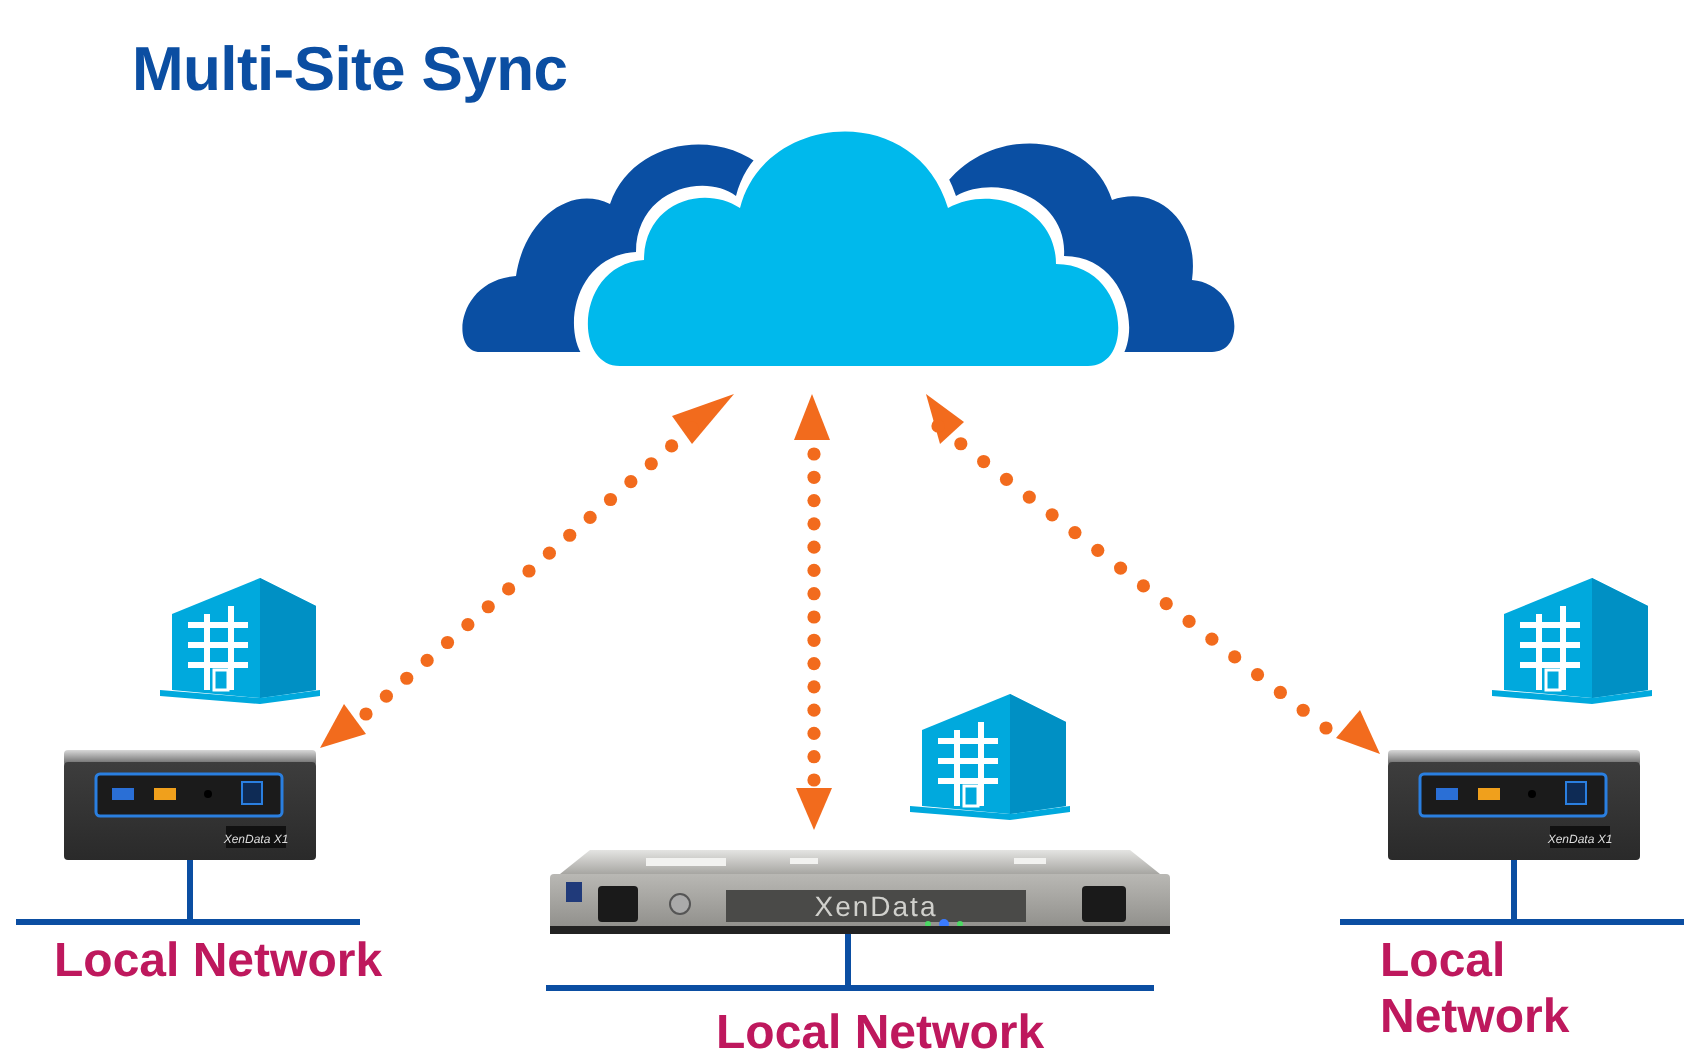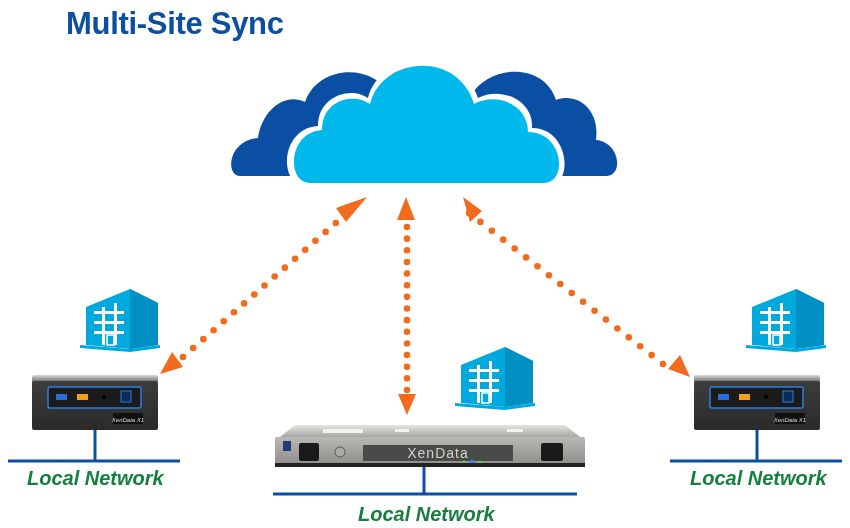--- a/index.html
+++ b/index.html
@@ -1,19 +1,19 @@
 <!DOCTYPE html>
 <html><head>
 <meta charset="utf-8">
 <style>
   html, body { margin:0; padding:0; background:#ffffff; }
   body { width:850px; height:528px; position:relative; overflow:hidden; font-family:"Liberation Sans", sans-serif; }
-  #title { position:absolute; left:66px; top:6px; font-size:31px; font-weight:bold; color:#0b4ea2; letter-spacing:-0.3px; }
+  #title { position:absolute; left:66px; top:17px; font-size:31px; font-weight:bold; color:#0b4ea2; letter-spacing:-0.3px; }
   #diagram { position:absolute; left:0; top:0; }
-  .net-label { position:absolute; font-size:20px; font-weight:bold; color:#15803d;font-style:italic; }
+  .net-label { position:absolute; font-size:24px; font-weight:bold; color:#be185d; }
   #label-left { left:27px; top:467px; }
   #label-center { left:358px; top:503px; }
   #label-right { left:690px; top:467px; }
 </style>
 </head>
 <body>
 
 <div id="title">Multi-Site Sync</div>
 
 <svg id="diagram" width="850" height="528" viewBox="0 0 850 528">

